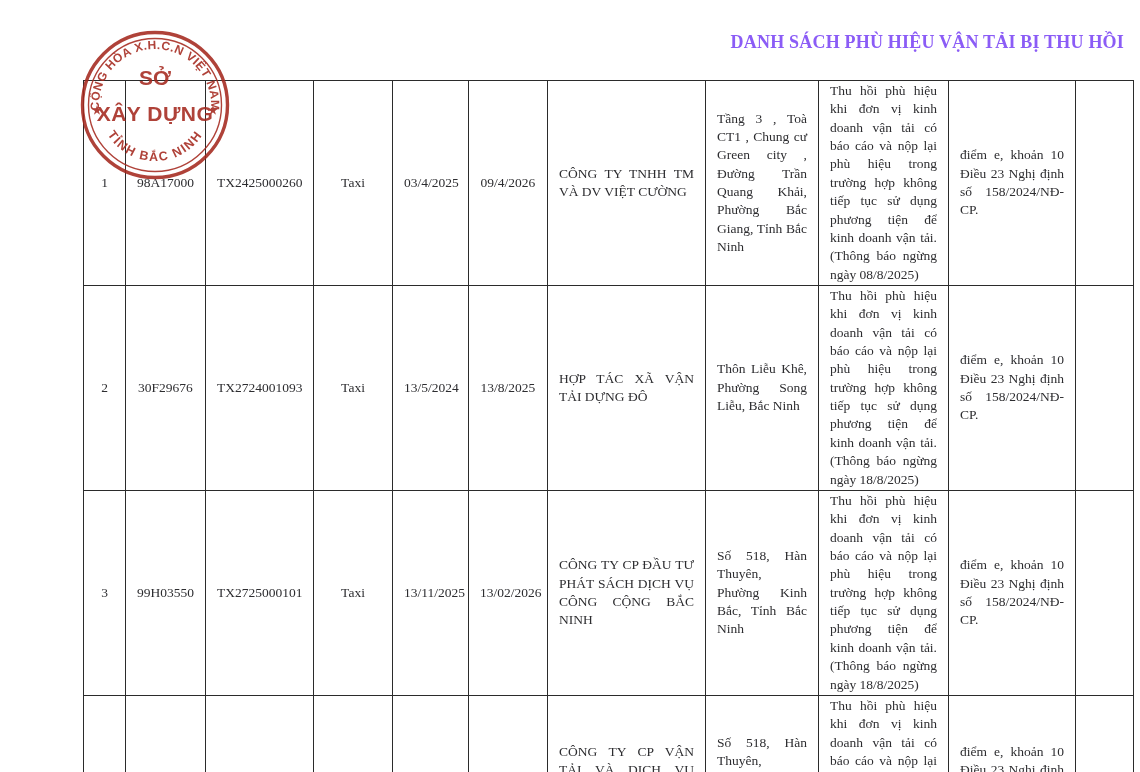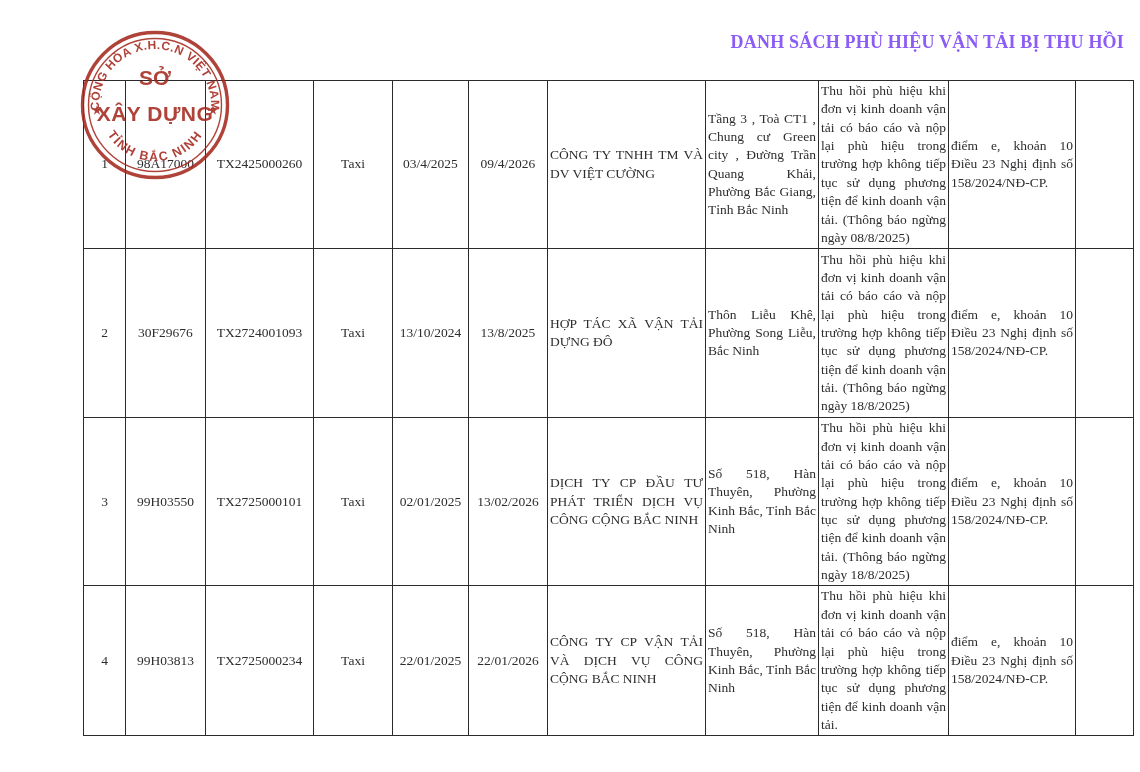--- a/index.html
+++ b/index.html
@@ -13,21 +13,21 @@
     text-align:right;font-weight:bold;font-size:18px;color:#8b5cf6;
     letter-spacing:.2px;
   }
   table.doc{
     position:absolute;left:83px;top:80px;width:1050px;
     border-collapse:collapse;table-layout:fixed;
   }
   table.doc th, table.doc td{
     border:1.5px solid #2b2b2b;
     font-size:13.5px;line-height:1.36;
-    padding:1px 2px;vertical-align:middle;
+    padding:1px 11px;vertical-align:middle;
     overflow:hidden;
   }
   table.doc th{
     font-weight:bold;text-align:center;color:#1c1c1c;
     white-space:pre-line;padding:2px 3px;
   }
   td.c-center{text-align:center;}
   td.c-justify{text-align:justify;text-justify:inter-word;}
   tr.h-head{height:42px;}
   tr.r1{height:166px;}
@@ -76,37 +76,37 @@
     <td class="c-justify">Thu hồi phù hiệu khi đơn vị kinh doanh vận tải có báo cáo và nộp lại phù hiệu trong trường hợp không tiếp tục sử dụng phương tiện để kinh doanh vận tải. (Thông báo ngừng ngày 08/8/2025)</td>
     <td class="c-justify">điểm e, khoản 10 Điều 23 Nghị định số 158/2024/NĐ-CP.</td>
     <td class="c-center"></td>
   </tr>
 
   <tr class="r2">
     <td class="c-center">2</td>
     <td class="c-center">30F29676</td>
     <td class="c-center">TX2724001093</td>
     <td class="c-center">Taxi</td>
-    <td class="c-center">13/10/2024</td>
+    <td class="c-center">13/5/2024</td>
     <td class="c-center">13/8/2025</td>
     <td class="c-justify">HỢP TÁC XÃ VẬN TẢI DỰNG ĐÔ</td>
     <td class="c-justify">Thôn Liễu Khê, Phường Song Liễu, Bắc Ninh</td>
     <td class="c-justify">Thu hồi phù hiệu khi đơn vị kinh doanh vận tải có báo cáo và nộp lại phù hiệu trong trường hợp không tiếp tục sử dụng phương tiện để kinh doanh vận tải. (Thông báo ngừng ngày 18/8/2025)</td>
     <td class="c-justify">điểm e, khoản 10 Điều 23 Nghị định số 158/2024/NĐ-CP.</td>
     <td class="c-center"></td>
   </tr>
 
   <tr class="r3">
     <td class="c-center">3</td>
     <td class="c-center">99H03550</td>
     <td class="c-center">TX2725000101</td>
     <td class="c-center">Taxi</td>
-    <td class="c-center">02/01/2025</td>
+    <td class="c-center">13/11/2025</td>
     <td class="c-center">13/02/2026</td>
-    <td class="c-justify">DỊCH TY CP ĐẦU TƯ PHÁT TRIỂN DỊCH VỤ CÔNG CỘNG BẮC NINH</td>
+    <td class="c-justify">CÔNG TY CP ĐẦU TƯ PHÁT SÁCH DỊCH VỤ CÔNG CỘNG BẮC NINH</td>
     <td class="c-justify">Số 518, Hàn Thuyên, Phường Kinh Bắc, Tỉnh Bắc Ninh</td>
     <td class="c-justify">Thu hồi phù hiệu khi đơn vị kinh doanh vận tải có báo cáo và nộp lại phù hiệu trong trường hợp không tiếp tục sử dụng phương tiện để kinh doanh vận tải. (Thông báo ngừng ngày 18/8/2025)</td>
     <td class="c-justify">điểm e, khoản 10 Điều 23 Nghị định số 158/2024/NĐ-CP.</td>
     <td class="c-center"></td>
   </tr>
 
   <tr class="r4">
     <td class="c-center">4</td>
     <td class="c-center">99H03813</td>
     <td class="c-center">TX2725000234</td>

